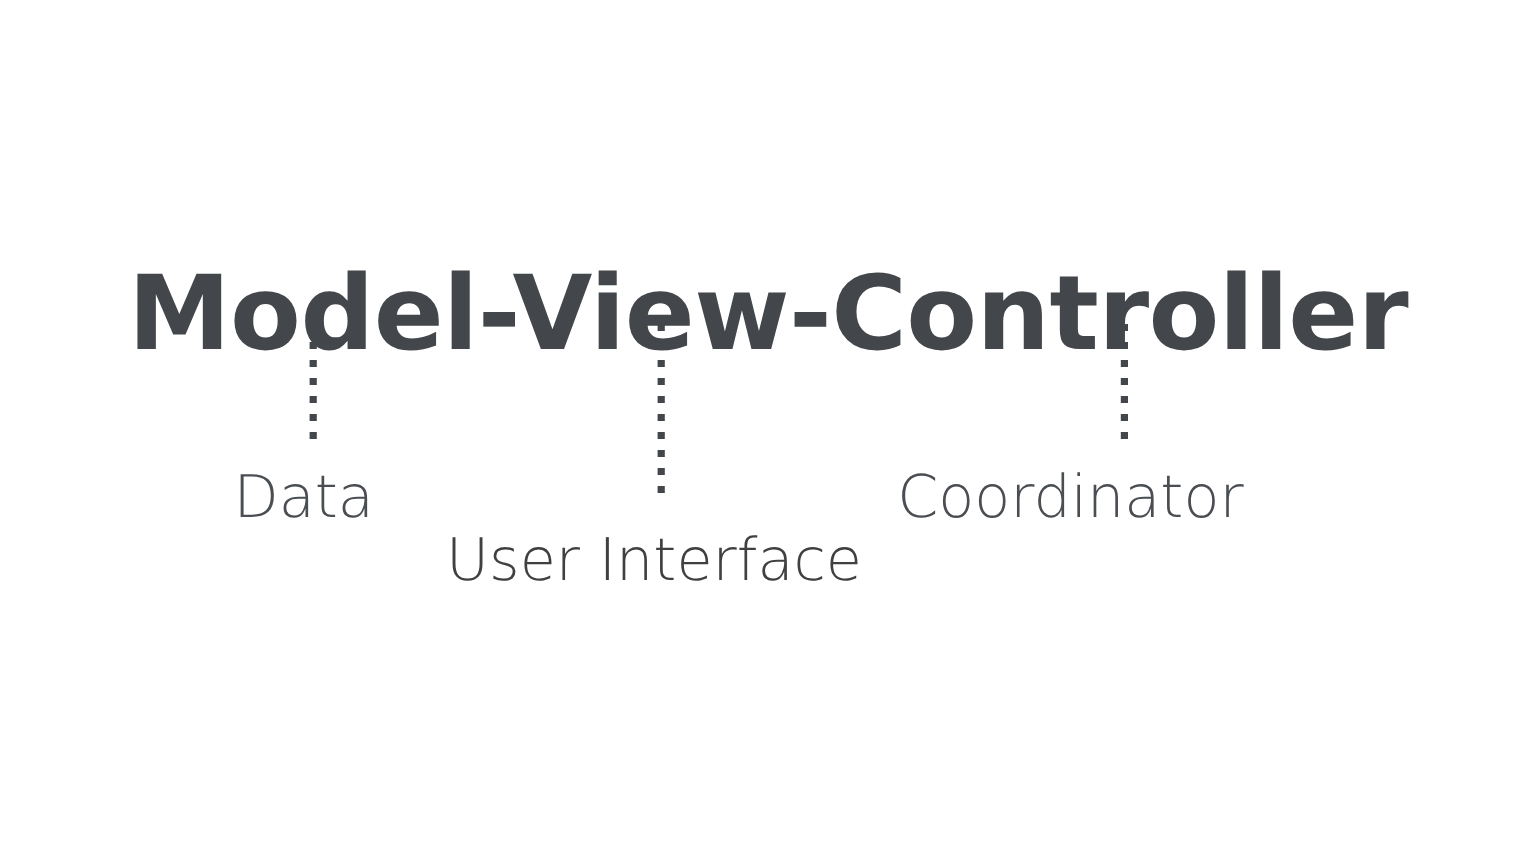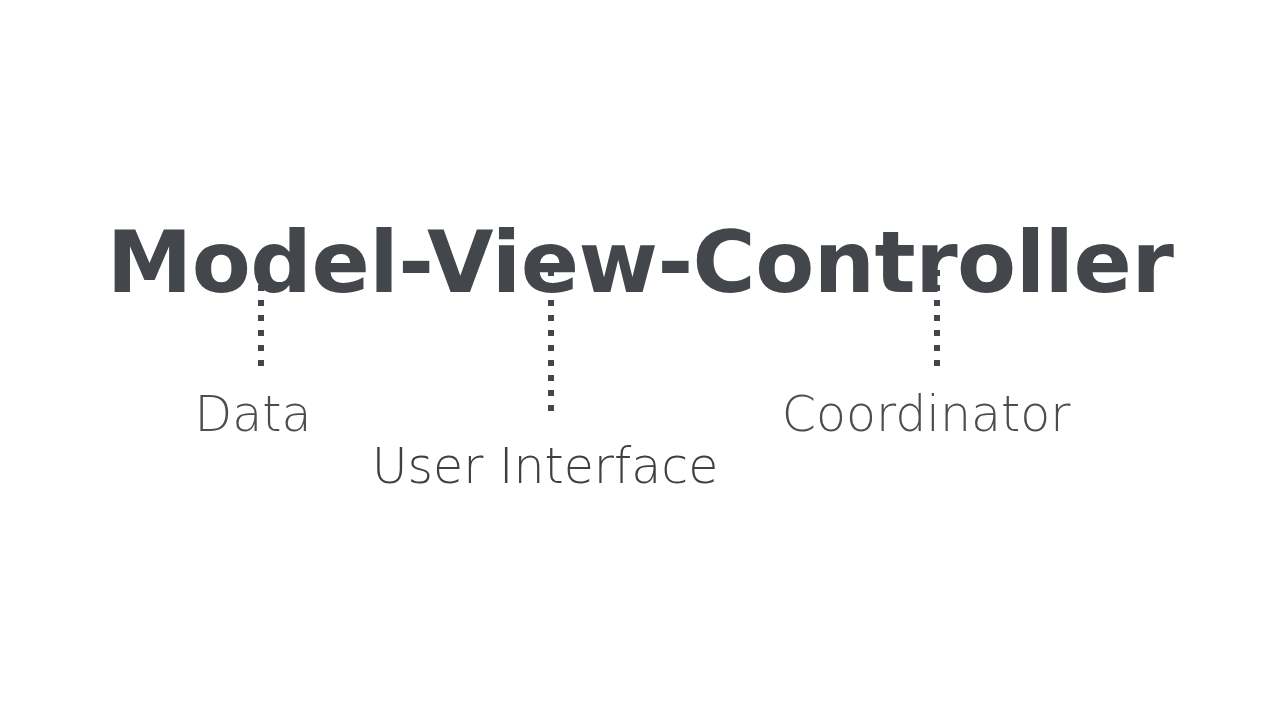--- a/index.html
+++ b/index.html
@@ -65,21 +65,21 @@
     font-weight: 300;
     color: #4a4e52;
     white-space: nowrap;
     text-align: center;
     transform: translateX(-50%);
     line-height: 1.1;
   }
 
   .label-data        { left: 253px; top: 388px; }
   .label-ui          { left: 545px; top: 440px; }
-  .label-coordinator { left: 926px; top: 388px; }
+  .label-coordinator { left: 892px; top: 388px; }
 </style>
 </head>
 <body>
 
 <div id="slide" style="background: rgb(255, 255, 255);">
 
   <h1 class="title" style="color: rgb(67, 71, 75);">Model-View-Controller</h1>
 
   <div class="leader leader-model"></div>
 

